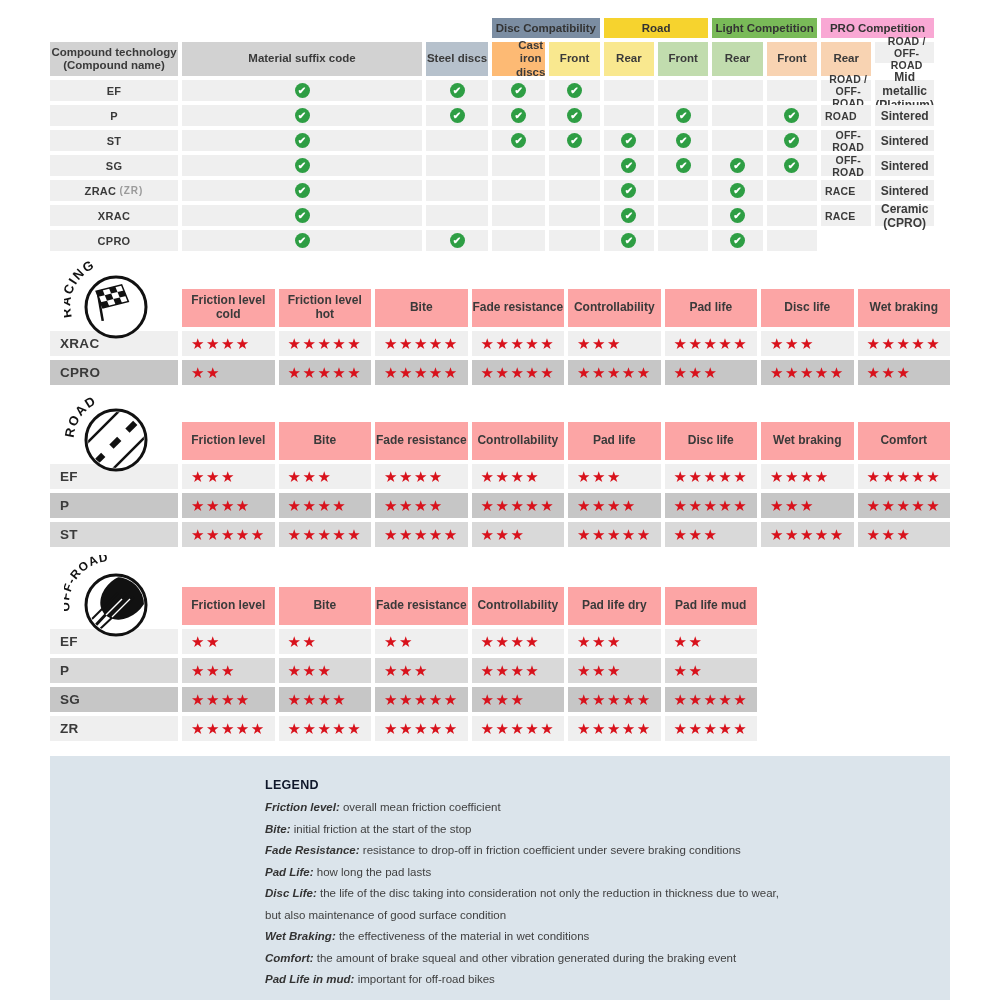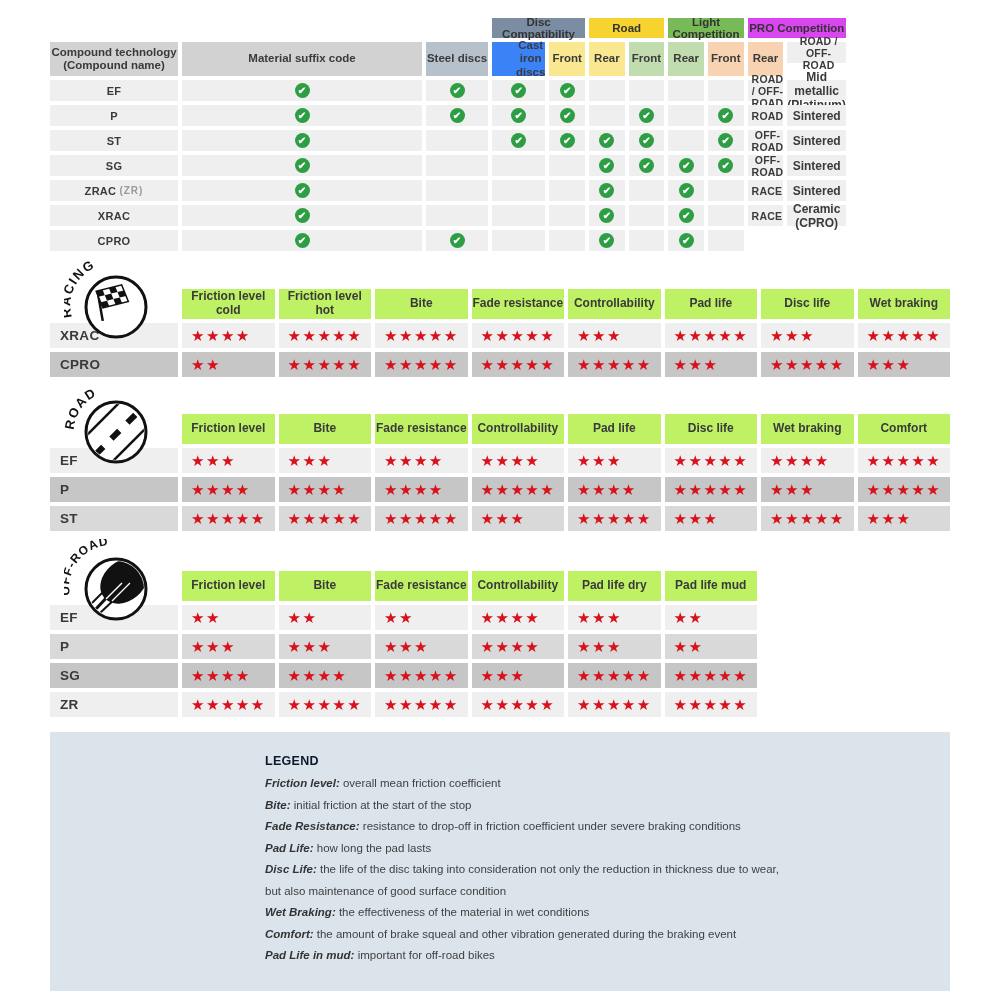--- a/index.html
+++ b/index.html
@@ -1,39 +1,39 @@
 <!DOCTYPE html>
 <html><head>
 <meta charset="utf-8">
 <style>
   html,body{margin:0;padding:0;background:#fff;}
   body{width:1000px;height:1000px;font-family:"Liberation Sans",sans-serif;color:#3a3a3a;overflow:hidden;}
   .page{padding:18px 50px 0 50px;}
 
   
-  .compat-grid{display:grid;grid-template-columns:128px 240px 62px repeat(8,1fr);gap:4px;width:796px;}
+  .compat-grid{display:grid;grid-template-columns:128px 240px 62px repeat(8,1fr);gap:4px;width:884px;}
   .cell{display:flex;align-items:center;justify-content:center;text-align:center;}
   .band{height:20px;font-size:11.5px;font-weight:700;color:#333;}
   .spacer{background:transparent;}
   .hcell{background:#d2d2d2;height:34px;font-size:11.5px;font-weight:700;line-height:1.15;color:#3a3a3a;}
   .subcell{height:34px;font-size:11.5px;font-weight:700;line-height:1.15;color:#3a3a3a;}
   .rcell{background:#efefef;height:21px;font-size:11.5px;}
   .c-use{justify-content:flex-start;padding-left:4px;font-size:10.5px;font-weight:700;letter-spacing:.2px;}
   .c-tech{font-weight:600;font-size:12px;}
   .c-code{font-weight:700;font-size:11px;letter-spacing:.3px;}
   .c-code .note{color:#9a9a9a;font-weight:600;font-size:10px;margin-left:3px;letter-spacing:1px;}
   .check{width:15px;height:15px;border-radius:50%;background:#2e9e44;color:#fff;font-size:10px;line-height:15px;text-align:center;font-weight:700;}
 
   
   .rsec{position:relative;padding-top:26px;}
   .rsec .icon{position:absolute;left:14px;top:-6px;z-index:2;}
   .rgrid{display:grid;gap:4px;}
   .rgrid.cols8{grid-template-columns:128px repeat(8,92.5px);}
   .rgrid.cols6{grid-template-columns:128px repeat(6,92.5px);}
-  .rhead{background:#bef264;height:30px;display:flex;align-items:center;justify-content:center;text-align:center;font-size:12px;font-weight:700;line-height:1.15;}
+  .rhead{background:#fca5a5;height:38px;display:flex;align-items:center;justify-content:center;text-align:center;font-size:12px;font-weight:700;line-height:1.15;}
   .rlabel{height:25px;display:flex;align-items:center;padding-left:10px;font-size:13.5px;font-weight:700;letter-spacing:.3px;}
   .rstars{height:25px;display:flex;align-items:center;padding-left:9px;color:#d8121c;font-size:15px;letter-spacing:1.5px;white-space:nowrap;overflow:hidden;}
   .shade-light{background:#efefef;}
   .shade-mid{background:#d9d9d9;}
   .shade-dark{background:#c6c6c6;}
   .shade-none{background:transparent;}
 
   .mt-racing{margin-top:12px;}
   .mt-road{margin-top:11px;}
   .mt-offroad{margin-top:14px;}
@@ -47,25 +47,25 @@
 </head>
 <body>
 
 <div class="page">
 
   <div class="compat-grid" id="compat">
       <div class="cell band spacer" style="grid-column: span 3;"></div>
       <div class="cell band" style="background: rgb(123, 141, 162); grid-column: span 2;">Disc Compatibility</div>
       <div class="cell band" style="background: rgb(246, 211, 46); grid-column: span 2;">Road</div>
       <div class="cell band" style="background: rgb(121, 186, 88); grid-column: span 2;">Light Competition</div>
-      <div class="cell band" style="background: #d946ef; grid-column: span 2;">PRO Competition</div>
+      <div class="cell band" style="background: #f9a8d4; grid-column: span 2;">PRO Competition</div>
       <div class="cell hcell">Compound technology (Compound name)</div>
       <div class="cell hcell">Material suffix code</div>
       <div class="cell subcell" style="background: rgb(182, 193, 204);">Steel discs</div>
-      <div class="cell subcell" style="background: #3b82f6; padding-left: 24px;">Cast iron discs</div>
+      <div class="cell subcell" style="background: #fdba74; padding-left: 24px;">Cast iron discs</div>
       <div class="cell subcell" style="background: rgb(249, 232, 143);">Front</div>
       <div class="cell subcell" style="background: rgb(249, 232, 143);">Rear</div>
       <div class="cell subcell" style="background: rgb(193, 220, 174);">Front</div>
       <div class="cell subcell" style="background: rgb(193, 220, 174);">Rear</div>
       <div class="cell subcell" style="background: rgb(248, 211, 178);">Front</div>
       <div class="cell subcell" style="background: rgb(248, 211, 178);">Rear</div>
       <div class="cell rcell c-use">ROAD / OFF-ROAD</div>
       <div class="cell rcell c-code">EF</div>
       <div class="cell rcell">
         <span class="check">✔</span>

